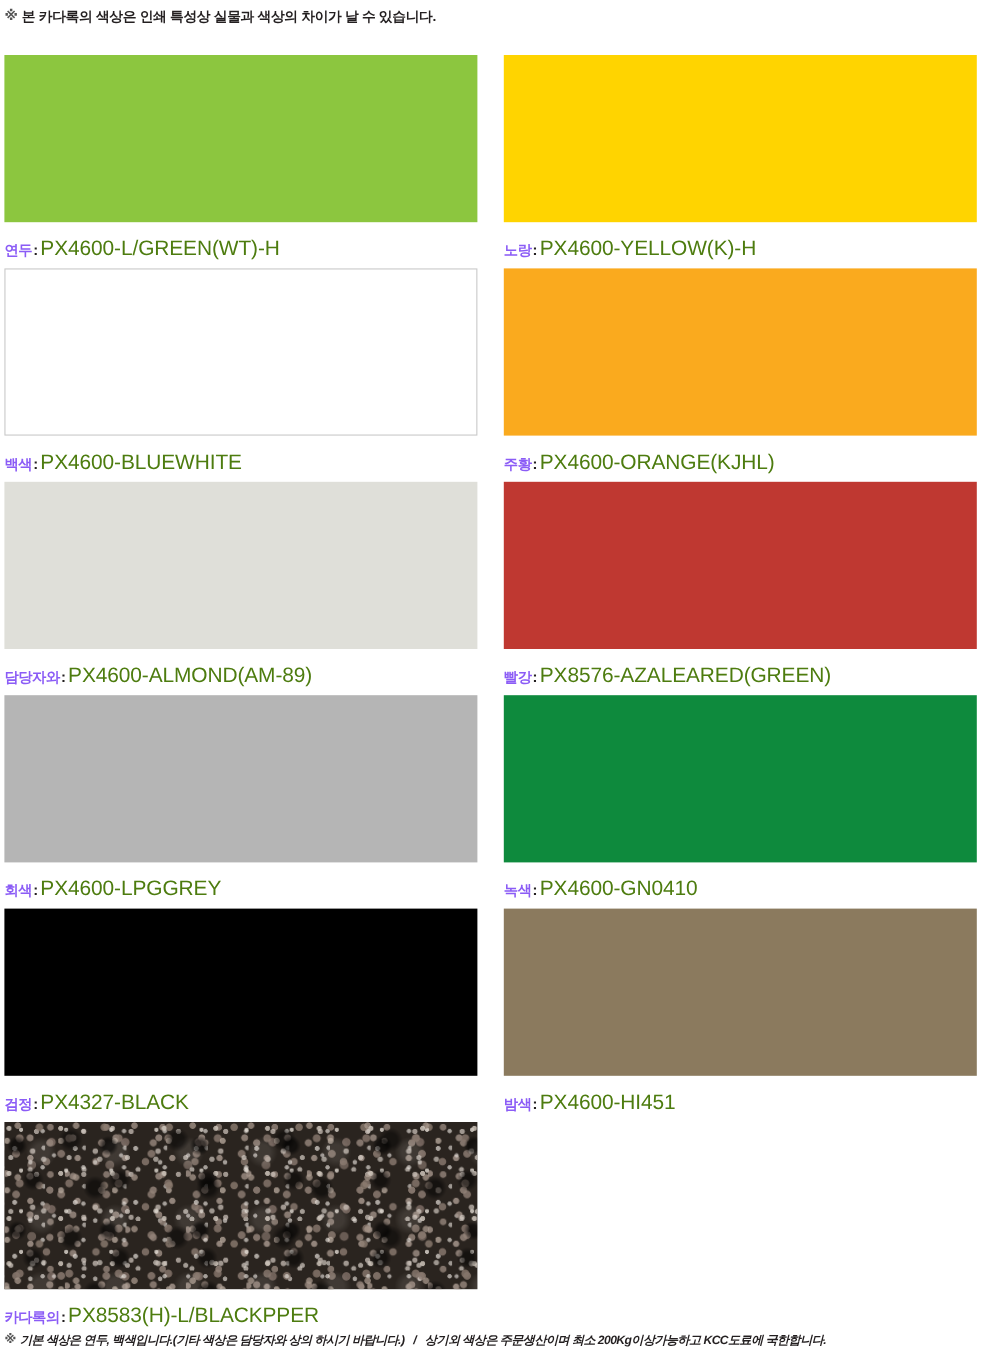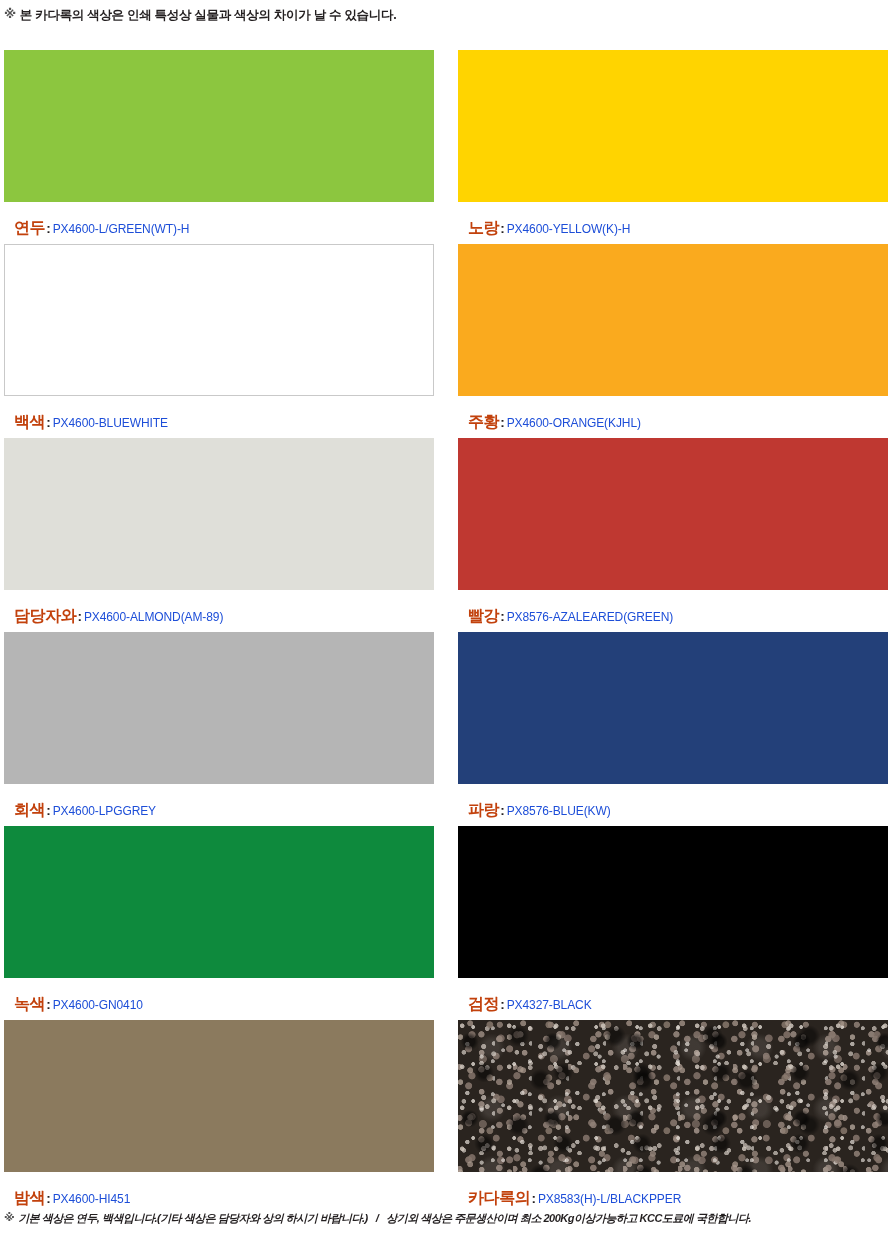--- a/index.html
+++ b/index.html
@@ -72,33 +72,32 @@
   .caption {
     position: absolute;
     left: 0;
     bottom: 8px;
     font-size: 13.5px;
     white-space: nowrap;
     line-height: 1;
   }
   .caption .kname {
     font-weight: bold;
-    color: #c2410c;
+    color: #8b5cf6;
     letter-spacing: -0.4px;
-    font-size: 16px;
-    margin-left: 10px;
+    font-size: 13px;
   }
   .caption .colon {
     font-weight: bold;
     color: #231f20;
     margin: 0 2px 0 1px;
   }
   .caption .code {
-    color: #1d4ed8;
-    font-size: 12px;
+    color: #4d7c0f;
+    font-size: 19px;
     letter-spacing: -0.1px;
   }
 
   
   .hammertone {
     background-color: #2a241f;
     background-image:
       radial-gradient(circle at 9% 14%, rgba(205,196,186,0.85) 0 2.0px, rgba(0,0,0,0) 2.6px),
       radial-gradient(circle at 23% 7%, rgba(168,152,140,0.75) 0 2.6px, rgba(0,0,0,0) 3.3px),
       radial-gradient(circle at 37% 19%, rgba(225,218,210,0.8) 0 1.6px, rgba(0,0,0,0) 2.2px),
@@ -195,24 +194,20 @@
       </div>
       <div class="cell">
         <div class="swatch" style="background: rgb(191, 56, 49);"></div>
         <div class="caption"><span class="kname">빨강</span><span class="colon">:</span><span class="code">PX8576-AZALEARED(GREEN)</span></div>
       </div>
       <div class="cell">
         <div class="swatch" style="background: rgb(181, 181, 181);"></div>
         <div class="caption"><span class="kname">회색</span><span class="colon">:</span><span class="code">PX4600-LPGGREY</span></div>
       </div>
       <div class="cell">
-        <div class="swatch" style="background: rgb(35, 64, 121);"></div>
-        <div class="caption"><span class="kname">파랑</span><span class="colon">:</span><span class="code">PX8576-BLUE(KW)</span></div>
-      </div>
-      <div class="cell">
         <div class="swatch" style="background: rgb(14, 138, 61);"></div>
         <div class="caption"><span class="kname">녹색</span><span class="colon">:</span><span class="code">PX4600-GN0410</span></div>
       </div>
       <div class="cell">
         <div class="swatch" style="background: rgb(0, 0, 0);"></div>
         <div class="caption"><span class="kname">검정</span><span class="colon">:</span><span class="code">PX4327-BLACK</span></div>
       </div>
       <div class="cell">
         <div class="swatch" style="background: rgb(139, 122, 94);"></div>
         <div class="caption"><span class="kname">밤색</span><span class="colon">:</span><span class="code">PX4600-HI451</span></div>

